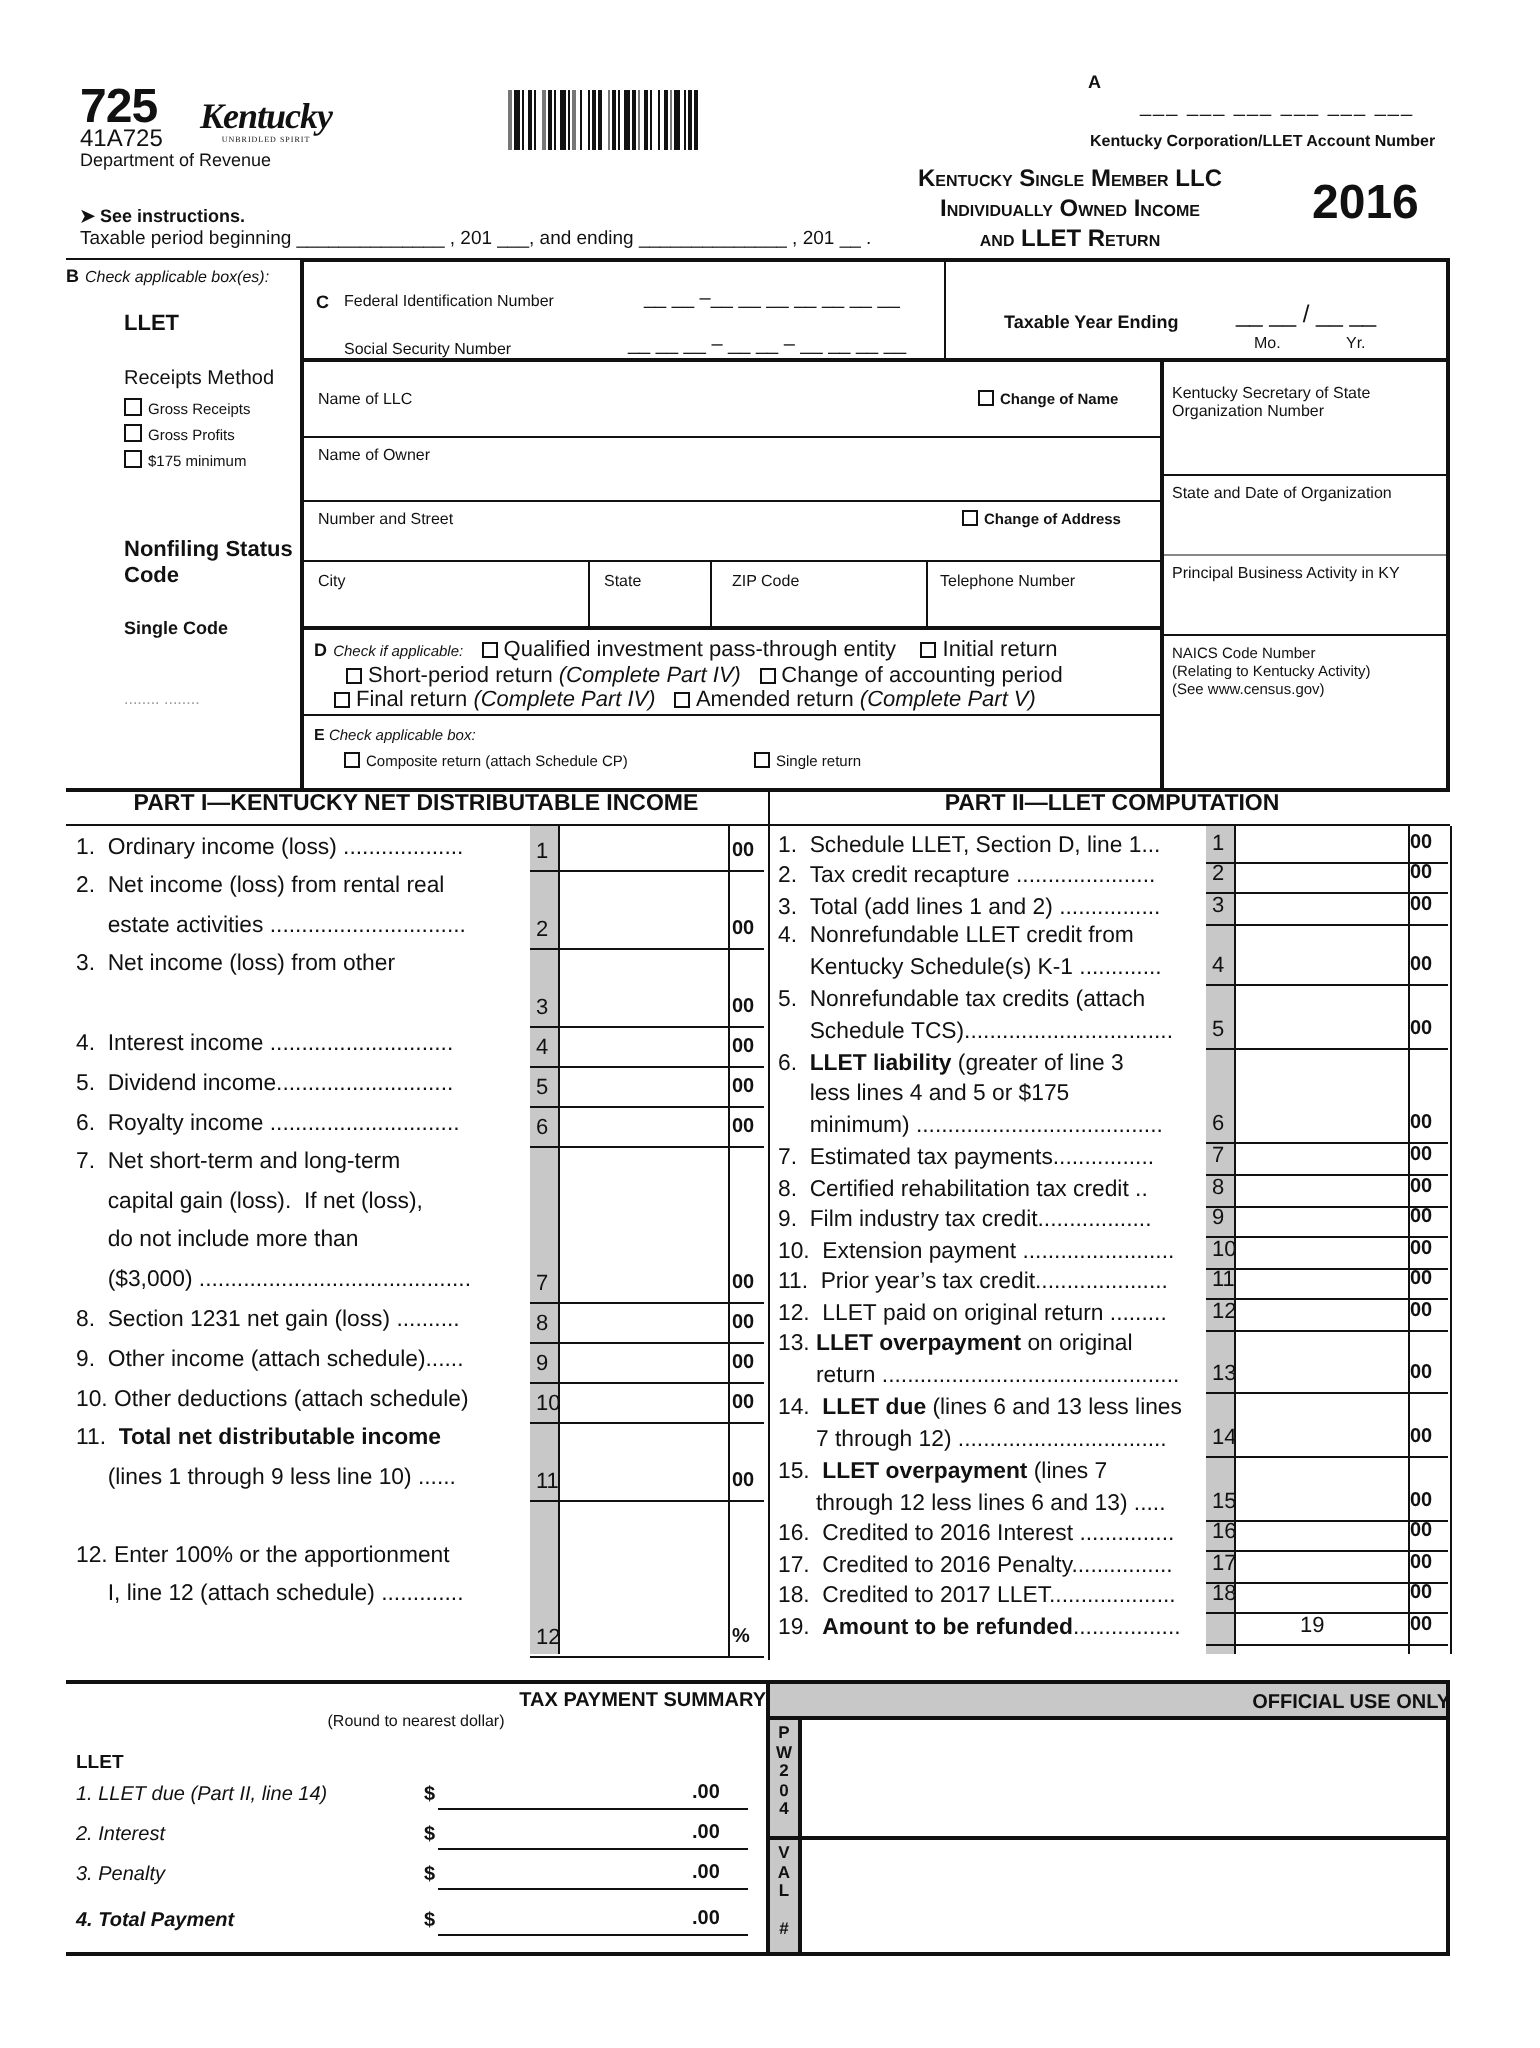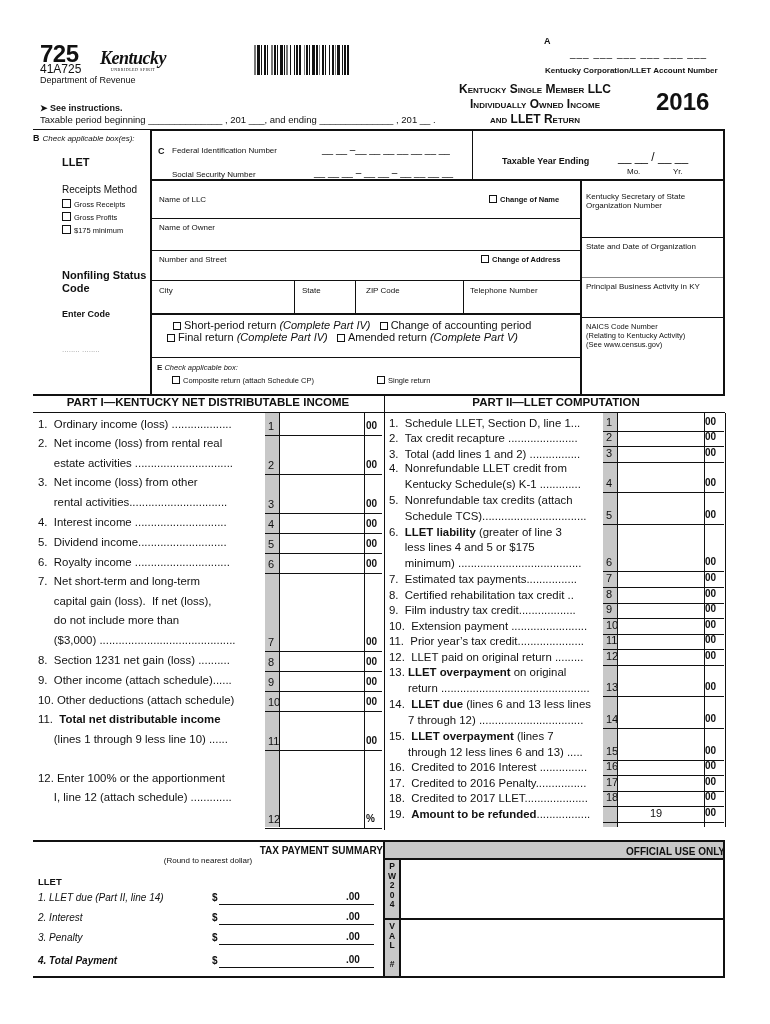--- a/index.html
+++ b/index.html
@@ -154,21 +154,21 @@
 <div class="abs b-label"><b>B</b><i>Check applicable box(es):</i></div>
 <div class="abs llet">LLET</div>
 <div class="abs receipts">Receipts Method</div>
 <div class="abs rc-item" style="top:199px"><span class="cb cb-big"></span><span>Gross Receipts</span></div>
 <div class="abs rc-item" style="top:212px"><span class="cb cb-big"></span><span>Gross Profits</span></div>
 <div class="abs rc-item" style="top:225px"><span class="cb cb-big"></span><span>$175 minimum</span></div>
 <div class="abs nonfiling">
     <div>Nonfiling Status</div>
     <div>Code</div>
   </div>
-<div class="abs entercode">Enter Code</div>
+<div class="abs entercode">Single Code</div>
 <div class="abs dots" style="left:62px;top:345px">........  ........</div>
 
 <div class="lbl" style="left:158px;top:146px;font-size:9px;font-weight:bold">C</div>
 <div class="lbl" style="left:172px;top:146px">Federal Identification Number</div>
 <div class="lbl" style="left:322px;top:144px;font-size:10px">__ __ –__ __ __ __ __ __ __</div>
 <div class="lbl" style="left:172px;top:170px">Social Security Number</div>
 <div class="lbl" style="left:314px;top:167px;font-size:10px">__ __ __ – __ __ – __ __ __ __</div>
 <div class="lbl" style="left:502px;top:156px;font-size:9px;font-weight:bold">Taxable Year Ending</div>
 <div class="lbl" style="left:618px;top:150px;font-size:12px">__ __ / __ __</div>
 <div class="lbl" style="left:627px;top:167px">Mo.</div>
@@ -190,20 +190,23 @@
   </div>
 <div class="lbl" style="left:586px;top:242px">State and Date of Organization</div>
 <div class="lbl" style="left:586px;top:282px">Principal Business Activity in KY</div>
 <div class="lbl" style="left:586px;top:322px;line-height:9px;font-size:7.5px">
   <div>NAICS Code Number</div>
     <div>(Relating to Kentucky Activity)</div>
     <div>(See www.census.gov)</div>
 </div>
 
 <div class="lbl" style="left:157px;top:319px;font-size:11px;line-height:12px;white-space:nowrap">
+  <div><b style="font-size:9px">D</b> <i style="font-size:7.5px">Check if applicable:</i>&nbsp;&nbsp;
+    <span><span class="cb"></span><span>Qualified investment pass-through entity</span></span>&nbsp;&nbsp;&nbsp;
+    <span><span class="cb"></span><span>Initial return</span></span></div>
   <div style="padding-left:16px"><span><span class="cb"></span><span>Short-period return </span><i>(Complete Part IV)</i></span>&nbsp;&nbsp;
     <span><span class="cb"></span><span>Change of accounting period</span></span></div>
   <div style="padding-left:10px"><span><span class="cb"></span><span>Final return </span><i>(Complete Part IV)</i></span>&nbsp;&nbsp;
     <span><span class="cb"></span><span>Amended return </span><i>(Complete Part V)</i></span></div>
 </div>
 
 <div class="lbl" style="left:157px;top:363px;font-size:7.5px"><b style="font-size:8px">E</b> <i>Check applicable box:</i></div>
 <div class="lbl" style="left:172px;top:376px;font-size:7.5px"><span class="cb"></span><span>Composite  return (attach Schedule CP)</span></div>
 <div class="lbl" style="left:377px;top:376px;font-size:7.5px"><span class="cb"></span><span>Single return</span></div>
 
@@ -226,21 +229,20 @@
     <div class="line-text" style="left: 38px; top: 434px;">
       <div>2.&nbsp;&nbsp;Net&nbsp;income&nbsp;(loss)&nbsp;from&nbsp;rental&nbsp;real</div>
       <div>&nbsp;&nbsp;&nbsp;&nbsp;&nbsp;estate&nbsp;activities&nbsp;...............................</div>
     </div>
     <div class="box-num" style="left: 268px; top: 459px;">2</div>
     <div class="cents" style="left: 366px; top: 459px;">00</div>
     <div class="abs" style="left: 280px; top: 435px; width: 84px; height: 39px;"></div>
     <div class="hline" style="left: 265px; top: 474px; width: 117px; height: 1px;"></div>
     <div class="line-text" style="left: 38px; top: 473px;">
       <div>3.&nbsp;&nbsp;Net&nbsp;income&nbsp;(loss)&nbsp;from&nbsp;other</div>
-      <div>&nbsp;&nbsp;&nbsp;&nbsp;&nbsp;rental&nbsp;activities...............................</div>
     </div>
     <div class="box-num" style="left: 268px; top: 498px;">3</div>
     <div class="cents" style="left: 366px; top: 498px;">00</div>
     <div class="abs" style="left: 280px; top: 474px; width: 84px; height: 39px;"></div>
     <div class="hline" style="left: 265px; top: 513px; width: 117px; height: 1px;"></div>
     <div class="line-text" style="left: 38px; top: 512.5px;">
       <div>4.&nbsp;&nbsp;Interest&nbsp;income&nbsp;.............................</div>
     </div>
     <div class="box-num" style="left: 268px; top: 518px;">4</div>
     <div class="cents" style="left: 366px; top: 518px;">00</div>

